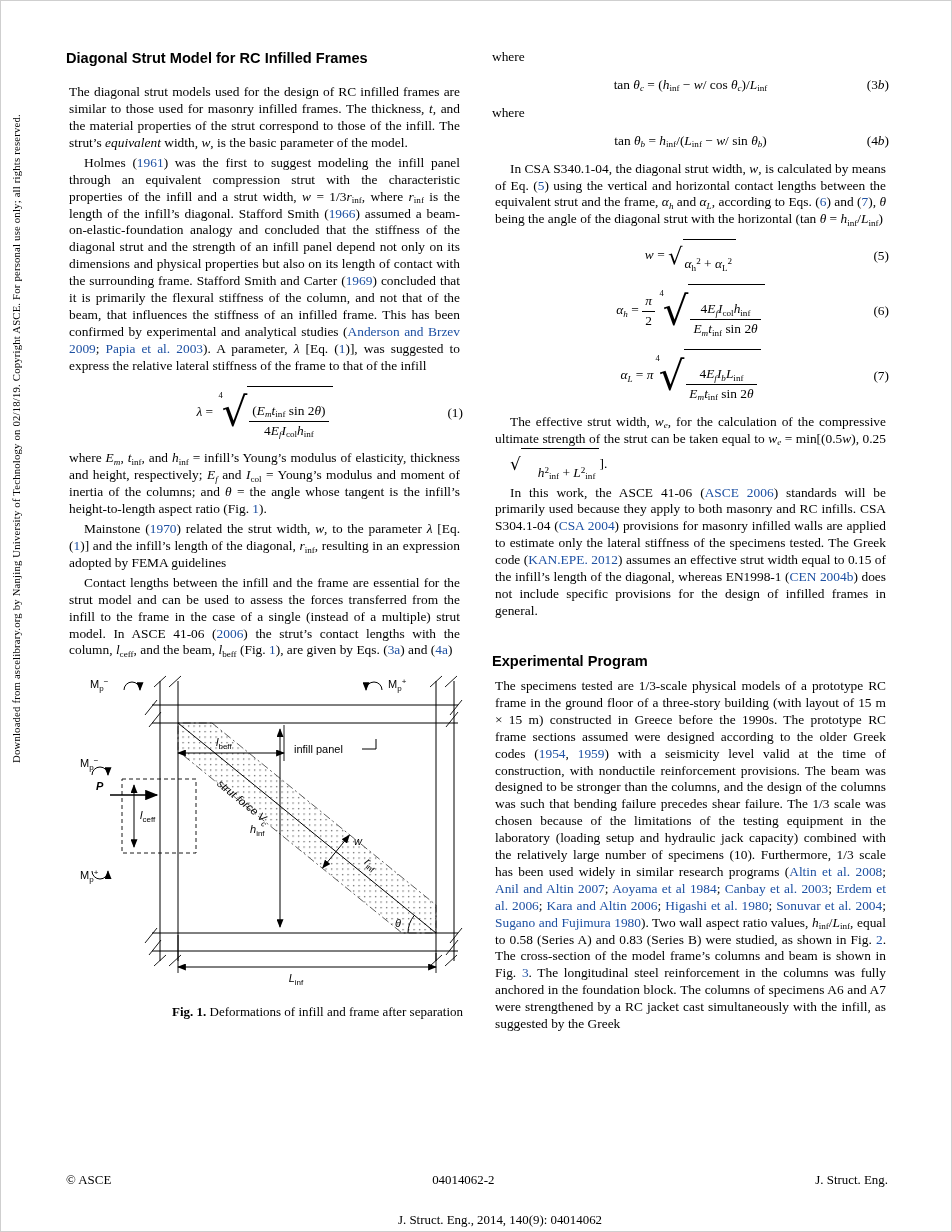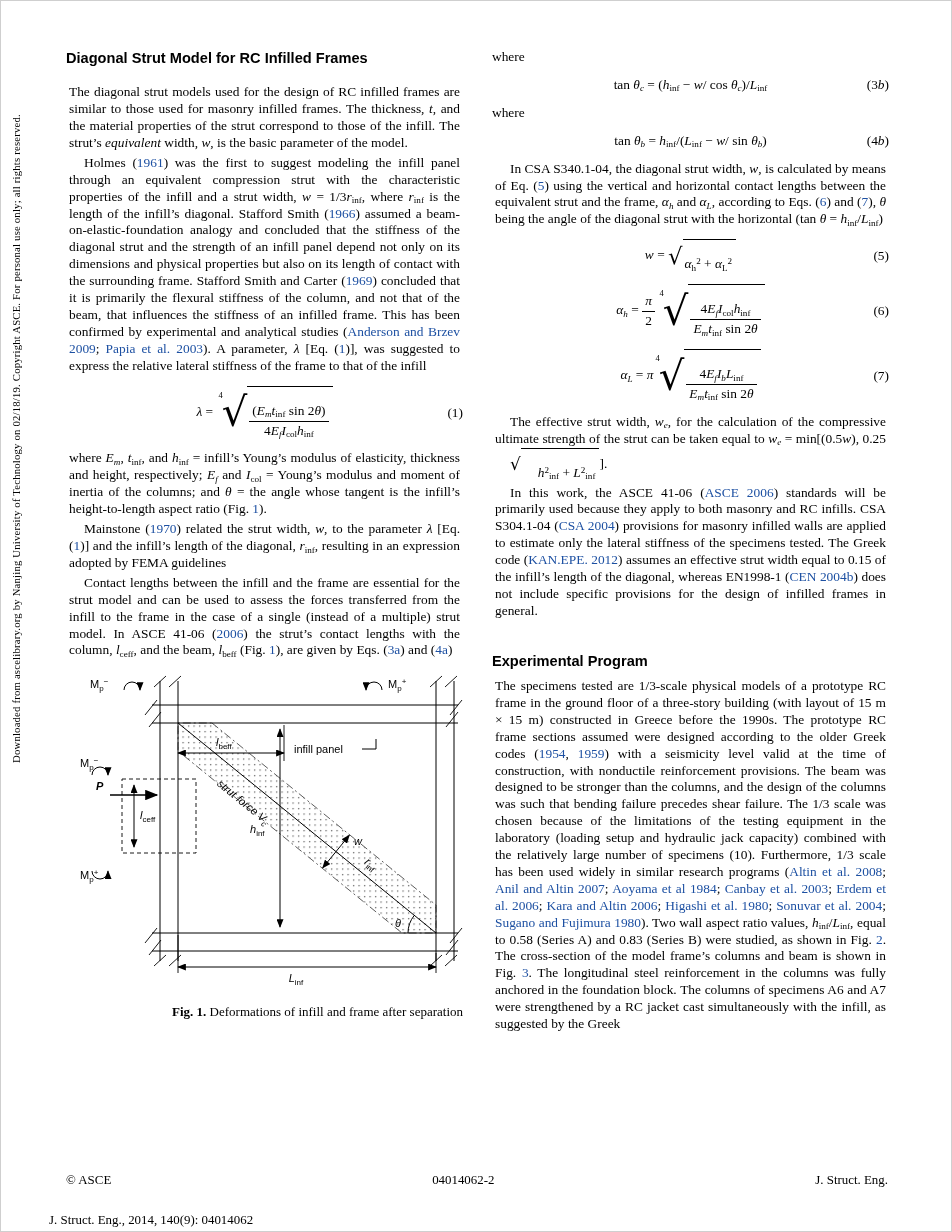--- a/index.html
+++ b/index.html
@@ -32,21 +32,21 @@
   .rt.sm .rsgn{font-size:170%;}
   .rt.in .rsgn{font-size:125%;}
   .rt .rbar{border-top:1.2px solid #000;padding:16px 4px 0 2px;}
   .col a{color:var(--link,#1d50a2);text-decoration:none;cursor:pointer;}
   .fig{margin:16px 0 0;}
   .figcap{margin-top:12px;text-align:right;font-size:13px;text-indent:0;}
   .fig svg text{font-family:"Liberation Sans",sans-serif;font-size:11px;fill:#000;stroke:none;}
   .fig svg .s{font-size:8px;}
   .footer{position:absolute;left:65px;right:63px;top:1172px;display:flex;
           justify-content:space-between;font-size:12.9px;}
-  .bottomline{position:absolute;left:0;right:0;top:1212px;font-size:12.9px;padding-left:48px;}
+  .bottomline{position:absolute;left:0;right:0;top:1212px;text-align:center;font-size:12.9px;padding-left:48px;}
   .sidebar{position:absolute;left:9px;top:762px;transform:rotate(-90deg);transform-origin:0 0;
            white-space:nowrap;font-size:10.7px;letter-spacing:0.2px;}
 </style>
 </head>
 <body>
 
 <div class="page">
 
   <div class="sidebar">Downloaded from ascelibrary.org by Nanjing University of Technology on 02/18/19. Copyright ASCE. For personal use only; all rights reserved.</div>
 

